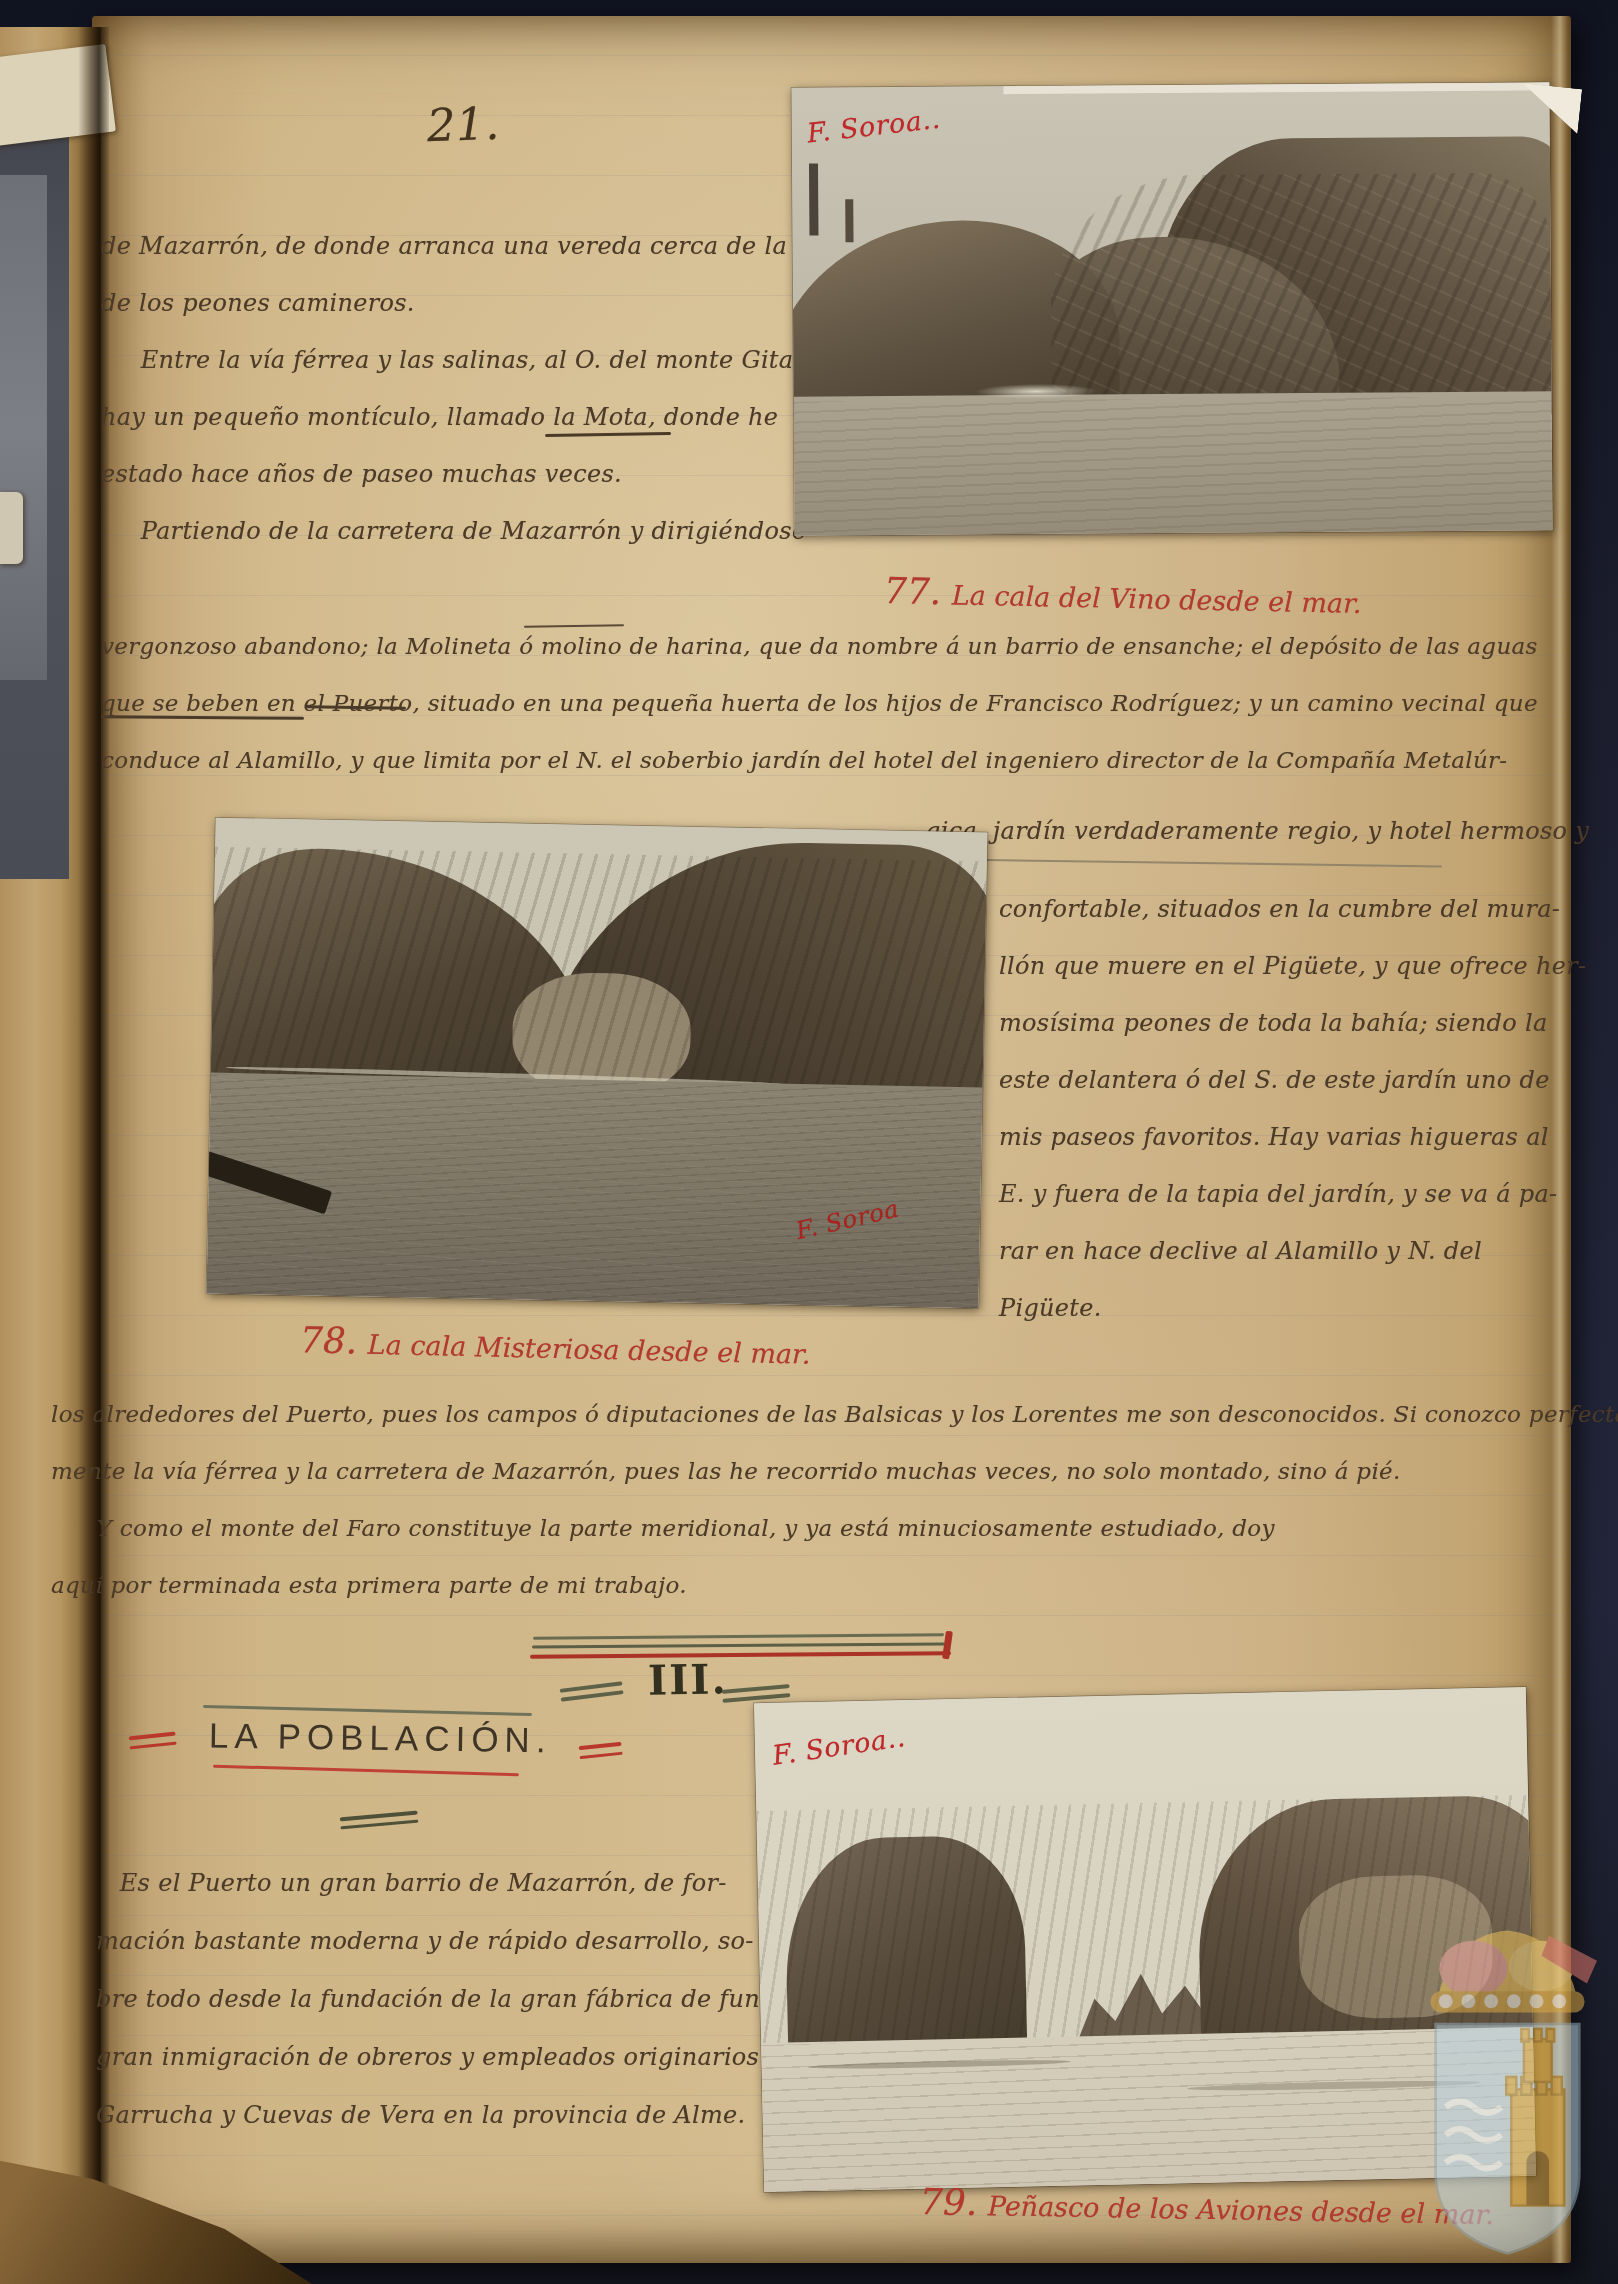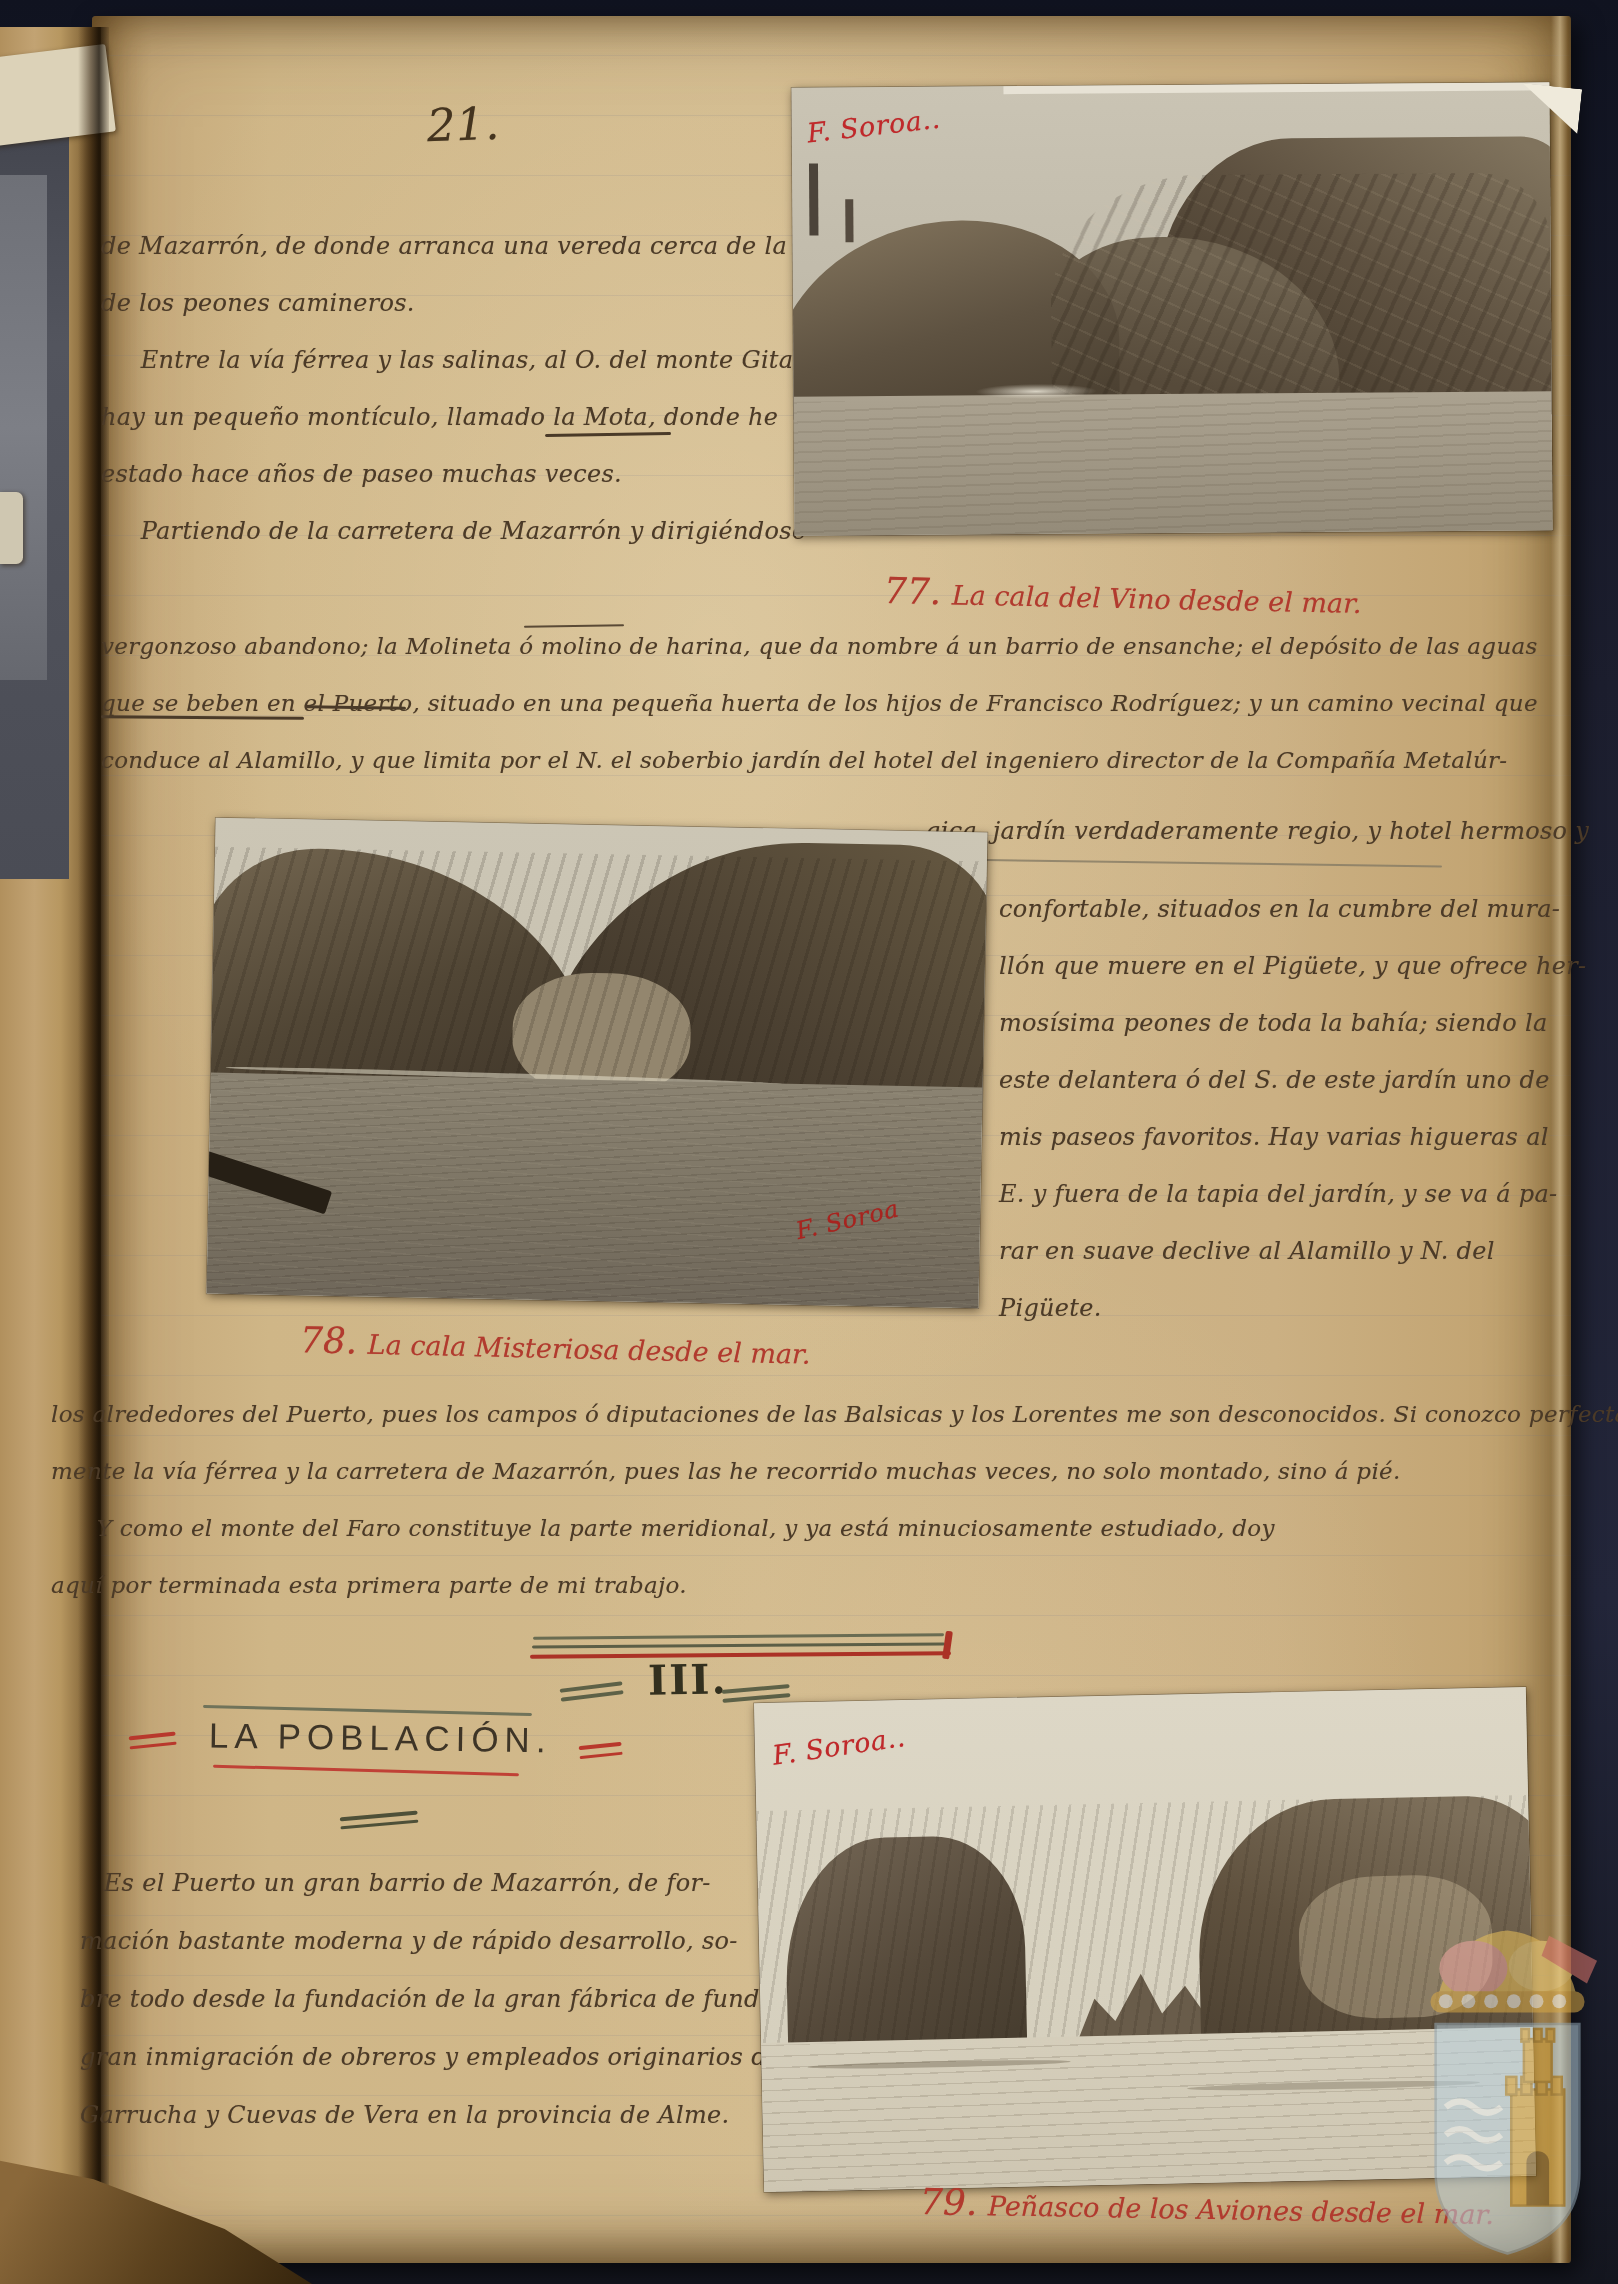--- a/index.html
+++ b/index.html
@@ -39,21 +39,21 @@
     clip-path:polygon(0 6%, 30% 20%, 72% 58%, 100% 100%, 0 100%);
     background:linear-gradient(120deg,#8a683a 10%,#5c421e 55%,#36250d 100%);}
 
   
   .hand{position:absolute;font-style:italic;color:#4b3a27;white-space:nowrap;letter-spacing:0.3px;
         text-shadow:0 0 0.7px rgba(75,58,39,.35);z-index:6;}
   .block{line-height:57px;font-size:24px;}
   .block .hl{height:57px;}
   .wide{font-size:23px;}
   .b3 {line-height:58px;}
-  .b3 .hl{height:58px;}
+  .b3 .hl{height:58px;margin-left:16px;}
   .lead{font-size:24px;}
   .page-number{font-size:45px;transform:rotate(-2deg);color:#44341f;}
 
   
   .stroke{position:absolute;z-index:6;border-radius:2px;}
 
   
   .photo{position:absolute;overflow:hidden;z-index:7;background:#b9b2a2;
          box-shadow:1.3px 2.7px 9.3px rgba(30,18,6,.55), 0 0 0 0.7px rgba(40,30,15,.35);}
   .photo>div{position:absolute;}
@@ -225,21 +225,21 @@
   </div>
 
   <div class="hand lead" style="left:925px;top:817px;">gica, jardín verdaderamente regio, y hotel hermoso y</div>
   <div class="hand block" style="left:999px;top:881px;">
       <div class="hl">confortable, situados en la cumbre del mura-</div>
       <div class="hl">llón que muere en el Pigüete, y que ofrece her-</div>
       <div class="hl">mosísima peones de toda la bahía; siendo la</div>
       <div class="hl">este delantera ó del S. de este jardín uno de</div>
       <div class="hl">mis paseos favoritos. Hay varias higueras al</div>
       <div class="hl">E. y fuera de la tapia del jardín, y se va á pa-</div>
-      <div class="hl">rar en suave declive al Alamillo y N. del</div>
+      <div class="hl">rar en hace declive al Alamillo y N. del</div>
       <div class="hl">Pigüete.</div>
     </div>
 
   <div class="hand block wide" style="left:51px;top:1386px;">
       <div class="hl">los alrededores del Puerto, pues los campos ó diputaciones de las Balsicas y los Lorentes me son desconocidos. Si conozco perfecta-</div>
       <div class="hl">mente la vía férrea y la carretera de Mazarrón, pues las he recorrido muchas veces, no solo montado, sino á pié.</div>
       <div class="hl">&nbsp;&nbsp;&nbsp;&nbsp;&nbsp;&nbsp;Y como el monte del Faro constituye la parte meridional, y ya está minuciosamente estudiado, doy</div>
       <div class="hl">aquí por terminada esta primera parte de mi trabajo.</div>
     </div>
 

